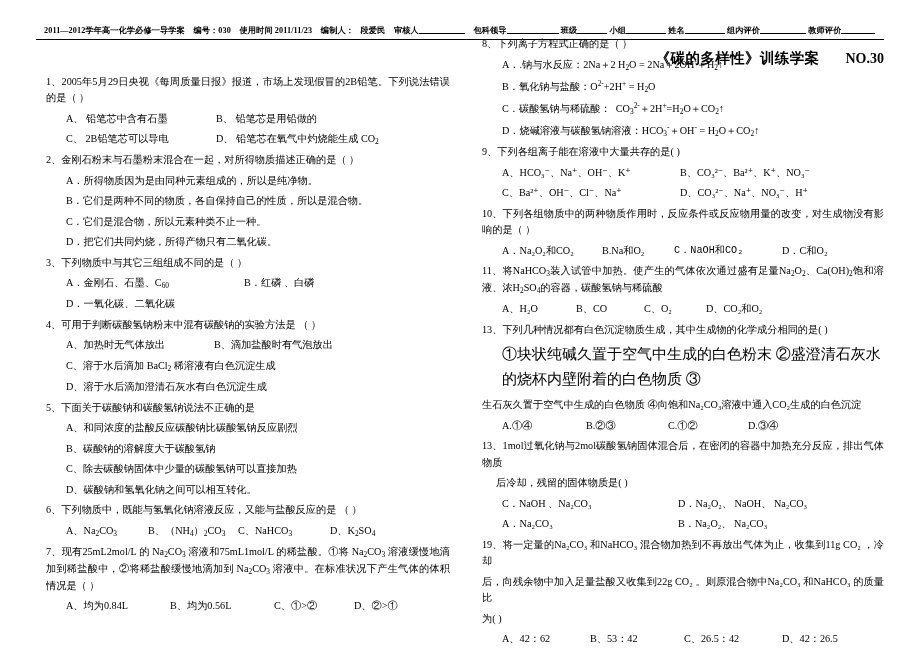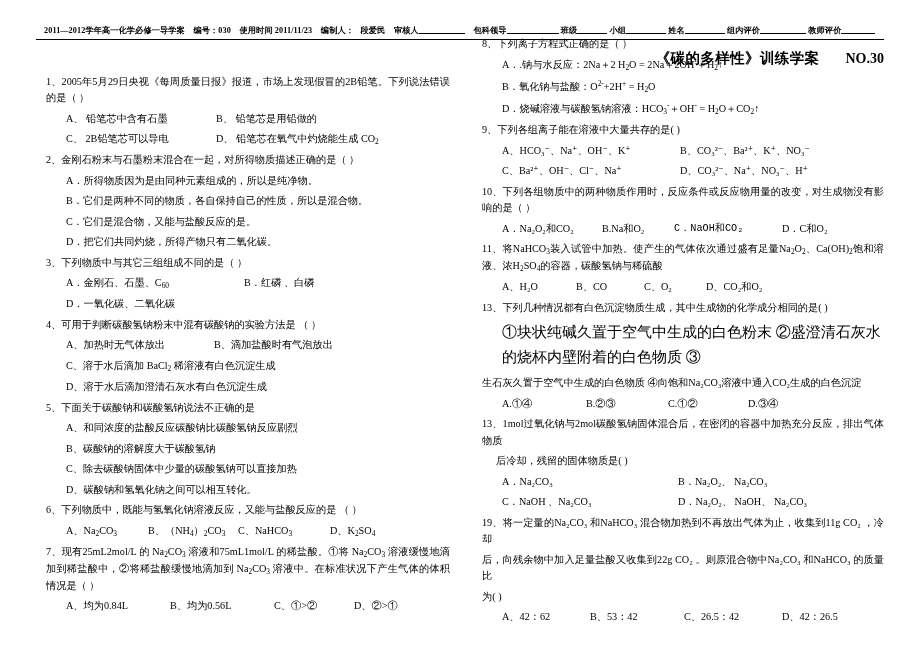--- a/index.html
+++ b/index.html
@@ -166,21 +166,21 @@
         <span class="cell">B、  铅笔芯是用铅做的</span>
       </div>
       <div class="opt-grid">
         <span class="cell" style="width:150px">C、  2B铅笔芯可以导电</span>
         <span class="cell"><span>D、  铅笔芯在氧气中灼烧能生成 CO</span><sub>2</sub></span>
       </div>
 
       <div class="q q-stem">2、金刚石粉末与石墨粉末混合在一起，对所得物质描述正确的是（   ）</div>
       <div class="opt-line wrap">A．所得物质因为是由同种元素组成的，所以是纯净物。</div>
       <div class="opt-line wrap">B．它们是两种不同的物质，各自保持自己的性质，所以是混合物。</div>
-      <div class="opt-line wrap">C．它们是混合物，又能与盐酸反应的是。</div>
+      <div class="opt-line wrap">C．它们是混合物，所以元素种类不止一种。</div>
       <div class="opt-line wrap">D．把它们共同灼烧，所得产物只有二氧化碳。</div>
 
       <div class="q q-stem">3、下列物质中与其它三组组成不同的是（      ）</div>
       <div class="opt-grid">
         <span class="cell half"><span>A．金刚石、石墨、C</span><sub>60</sub></span>
         <span class="cell">B．红磷 、白磷</span>
       </div>
       <div class="opt-grid">
         <span class="cell">D．一氧化碳、二氧化碳</span>
       </div>
@@ -215,20 +215,21 @@
         <span class="cell">D、②&gt;①</span>
       </div>
 
     </div>
 
     <div class="col col-right">
 
       <div class="q q-stem">8、下列离子方程式正确的是（      ）</div>
       <div class="opt-line"><span>A．.钠与水反应：</span><span>2Na＋2 H</span><sub>2</sub><span>O = 2Na＋2OH</span><sup>-</sup><span>＋H</span><sub>2</sub><span>↑</span></div>
       <div class="opt-line"><span>B．氧化钠与盐酸：</span><span>O</span><sup>2-</sup><span>+2H</span><sup>+</sup><span> = H</span><sub>2</sub><span>O</span></div>
+      <div class="opt-line"><span>C．碳酸氢钠与稀硫酸：</span>&nbsp;&nbsp;<span>CO</span><sub>3</sub><sup>2-</sup><span>＋2H</span><sup>+</sup><span>=H</span><sub>2</sub><span>O＋CO</span><sub>2</sub><span>↑</span></div>
       <div class="opt-line"><span>D．烧碱溶液与碳酸氢钠溶液：</span><span>HCO</span><sub>3</sub><sup>-</sup><span>＋OH</span><sup>-</sup><span> = H</span><sub>2</sub><span>O＋CO</span><sub>2</sub><span>↑</span></div>
 
       <div class="q q-stem">9、下列各组离子能在溶液中大量共存的是(        )</div>
       <div class="opt-grid">
         <span class="cell half">A、HCO₃⁻、Na⁺、OH⁻、K⁺</span>
         <span class="cell">B、CO₃²⁻、Ba²⁺、K⁺、NO₃⁻</span>
       </div>
       <div class="opt-grid">
         <span class="cell half">C、Ba²⁺、OH⁻、Cl⁻、Na⁺</span>
         <span class="cell">D、CO₃²⁻、Na⁺、NO₃⁻、H⁺</span>
@@ -256,26 +257,26 @@
       <div class="opt-grid">
         <span class="cell" style="width:84px">A.①④</span>
         <span class="cell" style="width:82px">B.②③</span>
         <span class="cell" style="width:80px">C.①②</span>
         <span class="cell">D.③④</span>
       </div>
 
       <div class="q q-stem">13、1mol过氧化钠与2mol碳酸氢钠固体混合后，在密闭的容器中加热充分反应，排出气体物质</div>
       <div class="q" style="padding-left:24px">后冷却，残留的固体物质是(    )</div>
       <div class="opt-grid">
+        <span class="cell half13">C．NaOH 、Na₂CO₃</span>
+        <span class="cell">D．Na₂O₂、  NaOH、  Na₂CO₃</span>
+      </div>
+      <div class="opt-grid">
         <span class="cell half13">A．Na₂CO₃</span>
         <span class="cell">B．Na₂O₂、  Na₂CO₃</span>
-      </div>
-      <div class="opt-grid">
-        <span class="cell half13">C．NaOH 、Na₂CO₃</span>
-        <span class="cell">D．Na₂O₂、  NaOH、  Na₂CO₃</span>
       </div>
 
       <div class="q q-stem">19、将一定量的Na₂CO₃ 和NaHCO₃ 混合物加热到不再放出气体为止，收集到11g CO₂ ，冷却</div>
       <div class="q cont">后，向残余物中加入足量盐酸又收集到22g CO₂ 。则原混合物中Na₂CO₃ 和NaHCO₃ 的质量比</div>
       <div class="q cont">为(    )</div>
       <div class="opt-grid">
         <span class="cell" style="width:88px">A、42：62</span>
         <span class="cell" style="width:94px">B、53：42</span>
         <span class="cell" style="width:98px">C、26.5：42</span>
         <span class="cell">D、42：26.5</span>

